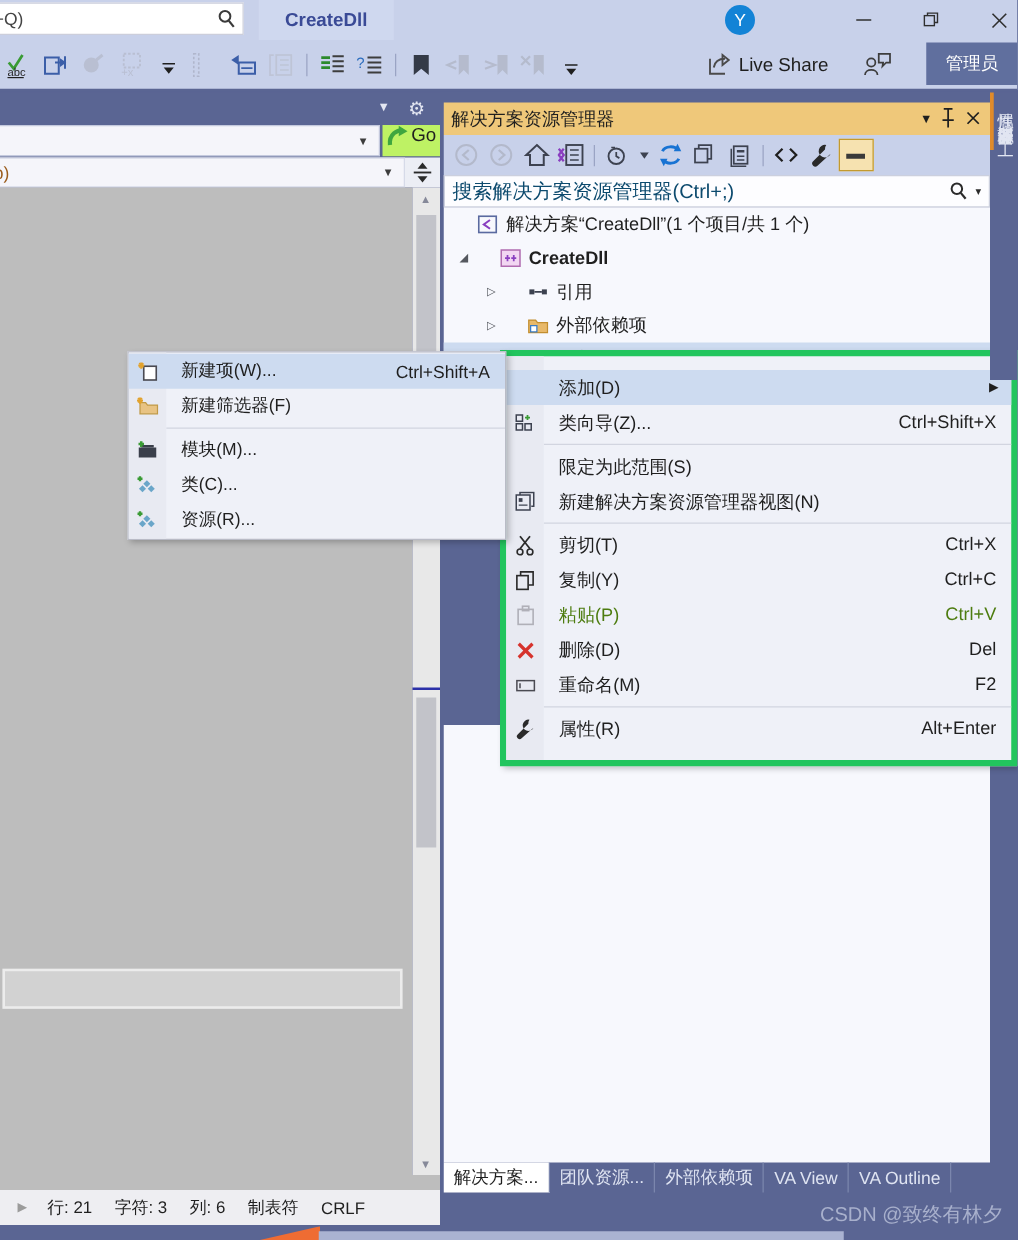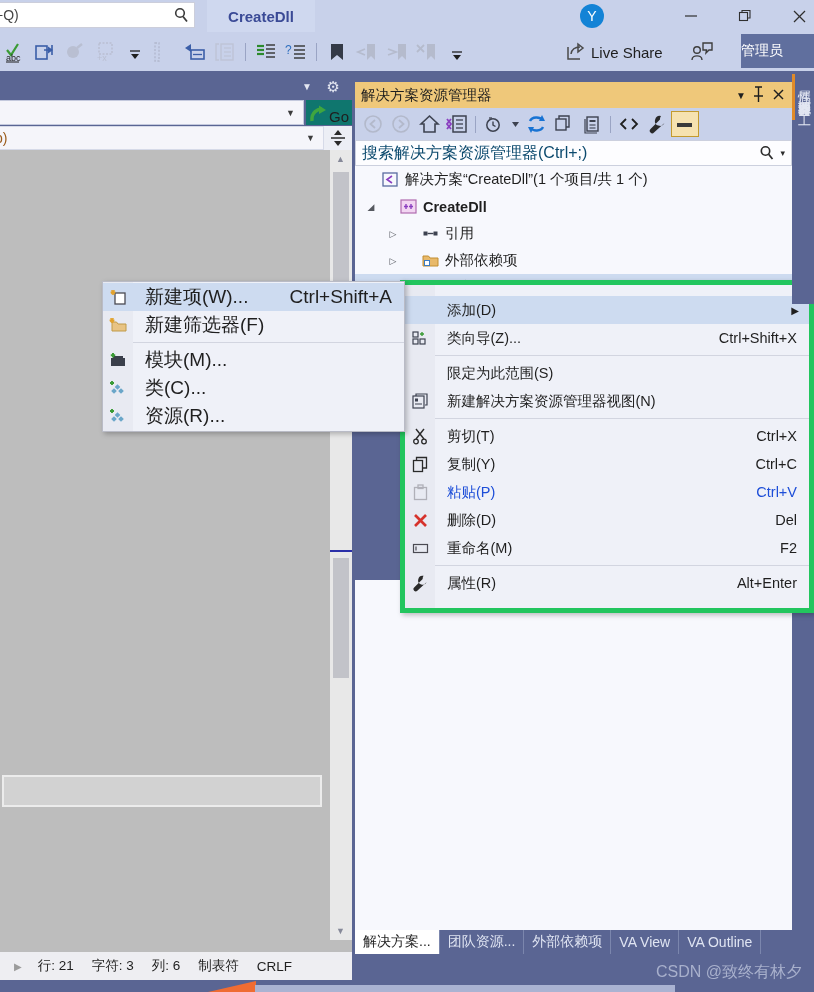--- a/index.html
+++ b/index.html
@@ -54,42 +54,42 @@
   }
   .tbsep { width:1px; height:18px; background:#9aa4c4; margin:0 5px; }
   .liveshare {
     position:absolute; left:565px; top:8px; height:24px;
     display:flex; align-items:center; gap:6px; font-size:15px; color:#1e1e1e;
   }
   .feedback-icon { position:absolute; left:690px; top:9px; width:24px; height:22px; }
   .admin-badge {
     position:absolute; left:741px; top:2px; width:73px; height:34px;
     background:#606f9e; color:#fff; font-size:14px;
-    display:flex; align-items:center; 
+    display:flex; align-items:center; justify-content:center;
   }
   .row2-underline {
     position:absolute; left:0; top:71px; width:814px; height:2px; background:#5a6593;
   }
 
   
   .editor-pane { position:absolute; left:0; top:74px; width:352px; height:880px; }
   .ed-hdrbar {
     position:absolute; left:0; top:0; width:352px; height:26px; background:#5a6593;
   }
   .ed-hdr-caret { position:absolute; right:40px; top:7px; color:#e4e7f2; font-size:10px; }
   .ed-hdr-gear  { position:absolute; right:12px; top:4px; color:#e4e7f2; font-size:15px; }
 
   .navbar1 {
     position:absolute; left:-8px; top:26px; width:312px; height:25px;
     background:#f5f5fa; border:1px solid #c4c9dd; display:flex; align-items:center;
   }
   .navbar1 .cb-arrow { margin-left:auto; margin-right:8px; font-size:9px; color:#3c3c3c; }
   .go-btn {
     position:absolute; left:306px; top:26px; width:46px; height:25px;
-    background:#0f766e; display:flex; align-items:flex-end; gap:1px; padding-left:2px;
+    background:#bef264; display:flex; align-items:flex-start; gap:1px; padding-left:2px;
   }
   .go-btn .golabel { font-size:15px; color:#1f1f1f; }
 
   .navbar2 {
     position:absolute; left:-8px; top:52px; width:332px; height:24px;
     background:#f5f5fa; border:1px solid #d6dae8; display:flex; align-items:center;
     padding-left:2px;
   }
   .navbar2 .cb-text { font-size:14px; color:#9a5b1b; }
   .navbar2 .cb-arrow { margin-left:auto; margin-right:8px; font-size:9px; color:#3c3c3c; }
@@ -173,29 +173,29 @@
   }
   .ctxmenu .gutter {
     position:absolute; left:0; top:0; bottom:0; width:30px; background:#e8eaf2;
   }
   .mi { position:relative; height:28px; display:flex; align-items:center; }
   .mi .mi-ic { width:30px; display:flex; align-items:center; justify-content:center; z-index:2; }
   .mi .mi-lb { padding-left:12px; z-index:2; white-space:nowrap; }
   .mi .mi-key { position:absolute; right:12px; z-index:2; }
   .mi .mi-sub { position:absolute; right:10px; font-size:10px; z-index:2; }
   .mi.hl { background:#cddbf0; }
-  .mi.disabled .mi-lb, .mi.disabled .mi-key { color:#1d4ed8; }
+  .mi.disabled .mi-lb, .mi.disabled .mi-key { color:#4d7c0f; }
   .msep { height:1px; background:#d2d5e0; margin:3px 0 3px 30px; }
 
   
   .submenu {
     position:absolute; left:102px; top:281px; width:303px;
     background:#eff1f8; border:1px solid #b9bbc6;
     box-shadow:2px 2px 5px rgba(0,0,0,0.25);
-    font-size:19px; color:#1f1f1f; padding:1px 0;
+    font-size:14px; color:#1f1f1f; padding:1px 0;
   }
   .submenu .gutter {
     position:absolute; left:0; top:0; bottom:0; width:30px; background:#e8eaf2;
   }
 
   
   .se-bottom-area {
     position:absolute; left:355px; top:580px; width:437px; height:350px;
     background:#f7f8fd;
   }

